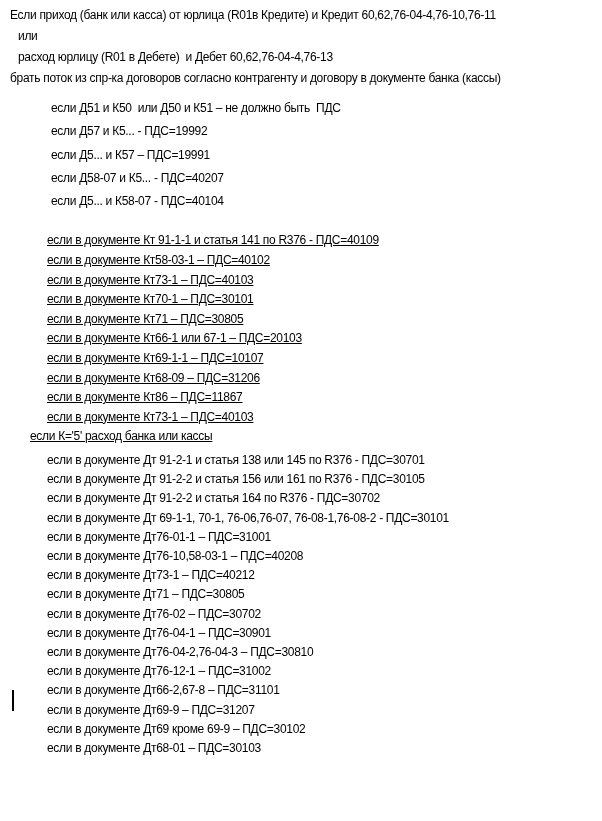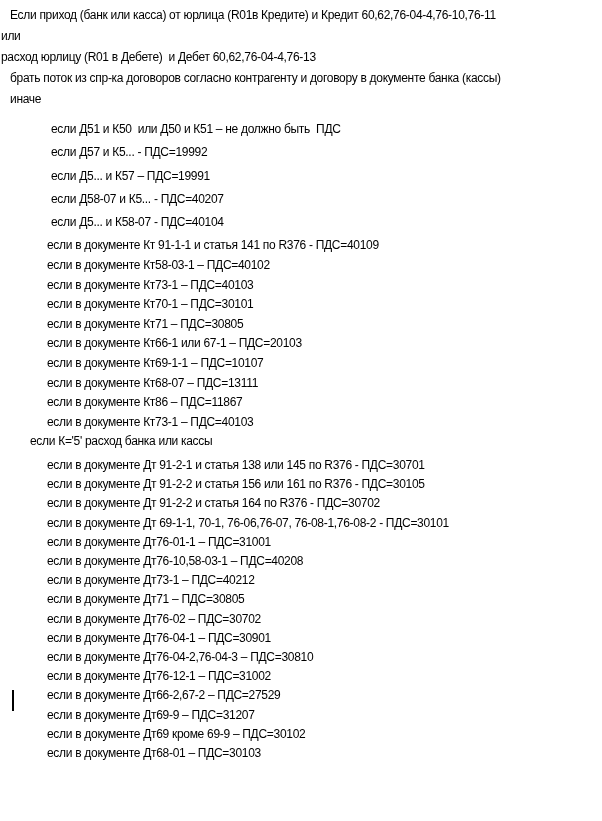--- a/index.html
+++ b/index.html
@@ -16,83 +16,82 @@
     color: #000000;
     font-family: "Liberation Sans", sans-serif;
     font-size: 12px;
     letter-spacing: -0.3px;
   }
   .section { margin: 0; }
   .sec-0 { padding-top: 5px; }
   .sec-0 .line { line-height: 21px; }
   .sec-1 { margin-top: 8px; padding-left: 21px; }
   .sec-1 .line { line-height: 23.3px; }
-  .sec-2 { margin-top: 2px; }
+  .sec-2 { margin-top: 18px; text-decoration: underline; }
   .sec-2 .line { line-height: 19.6px; }
   .sec-3 { margin-top: 4px; }
   .sec-3 .line { line-height: 19.2px; }
   .line {
     white-space: pre;
   }
   .indent-0 { padding-left: 10px; }
-  .indent-1 { padding-left: 1px; }
+  .indent-1 { padding-left: 18px; }
   .indent-2 { padding-left: 30px; }
   .indent-3 { padding-left: 47px; }
   .caret {
     position: absolute;
     left: 12px;
     top: 690px;
     width: 2px;
     height: 21px;
     background: #000000;
   }
 </style>
 </head>
 <body>
 
 <div class="page">
   <div class="section sec-0">
       <div class="line indent-0">Если приход (банк или касса) от юрлица (R01в Кредите) и Кредит 60,62,76-04-4,76-10,76-11</div>
       <div class="line indent-1">или</div>
       <div class="line indent-1">расход юрлицу (R01 в Дебете)  и Дебет 60,62,76-04-4,76-13</div>
       <div class="line indent-0">брать поток из спр-ка договоров согласно контрагенту и договору в документе банка (кассы)</div>
-      <div class="line indent-0">иначе</div>
     </div>
   <div class="section sec-1">
       <div class="line indent-2">если Д51 и К50  или Д50 и К51 – не должно быть  ПДС</div>
       <div class="line indent-2">если Д57 и К5... - ПДС=19992</div>
       <div class="line indent-2">если Д5... и К57 – ПДС=19991</div>
       <div class="line indent-2">если Д58-07 и К5... - ПДС=40207</div>
       <div class="line indent-2">если Д5... и К58-07 - ПДС=40104</div>
     </div>
   <div class="section sec-2">
       <div class="line indent-3">если в документе Кт 91-1-1 и статья 141 по R376 - ПДС=40109</div>
       <div class="line indent-3">если в документе Кт58-03-1 – ПДС=40102</div>
       <div class="line indent-3">если в документе Кт73-1 – ПДС=40103</div>
       <div class="line indent-3">если в документе Кт70-1 – ПДС=30101</div>
       <div class="line indent-3">если в документе Кт71 – ПДС=30805</div>
       <div class="line indent-3">если в документе Кт66-1 или 67-1 – ПДС=20103</div>
       <div class="line indent-3">если в документе Кт69-1-1 – ПДС=10107</div>
-      <div class="line indent-3">если в документе Кт68-07 – ПДС=13111</div>
+      <div class="line indent-3">если в документе Кт68-09 – ПДС=31206</div>
       <div class="line indent-3">если в документе Кт86 – ПДС=11867</div>
       <div class="line indent-3">если в документе Кт73-1 – ПДС=40103</div>
       <div class="line indent-2">если К='5' расход банка или кассы</div>
     </div>
   <div class="section sec-3">
       <div class="line indent-3">если в документе Дт 91-2-1 и статья 138 или 145 по R376 - ПДС=30701</div>
       <div class="line indent-3">если в документе Дт 91-2-2 и статья 156 или 161 по R376 - ПДС=30105</div>
       <div class="line indent-3">если в документе Дт 91-2-2 и статья 164 по R376 - ПДС=30702</div>
       <div class="line indent-3">если в документе Дт 69-1-1, 70-1, 76-06,76-07, 76-08-1,76-08-2 - ПДС=30101</div>
       <div class="line indent-3">если в документе Дт76-01-1 – ПДС=31001</div>
       <div class="line indent-3">если в документе Дт76-10,58-03-1 – ПДС=40208</div>
       <div class="line indent-3">если в документе Дт73-1 – ПДС=40212</div>
       <div class="line indent-3">если в документе Дт71 – ПДС=30805</div>
       <div class="line indent-3">если в документе Дт76-02 – ПДС=30702</div>
       <div class="line indent-3">если в документе Дт76-04-1 – ПДС=30901</div>
       <div class="line indent-3">если в документе Дт76-04-2,76-04-3 – ПДС=30810</div>
       <div class="line indent-3">если в документе Дт76-12-1 – ПДС=31002</div>
-      <div class="line indent-3">если в документе Дт66-2,67-2 – ПДС=27529</div>
+      <div class="line indent-3">если в документе Дт66-2,67-8 – ПДС=31101</div>
       <div class="line indent-3">если в документе Дт69-9 – ПДС=31207</div>
       <div class="line indent-3">если в документе Дт69 кроме 69-9 – ПДС=30102</div>
       <div class="line indent-3">если в документе Дт68-01 – ПДС=30103</div>
     </div>
   <div class="caret" style="display: block;"></div>
 </div>
 
 </body></html>

